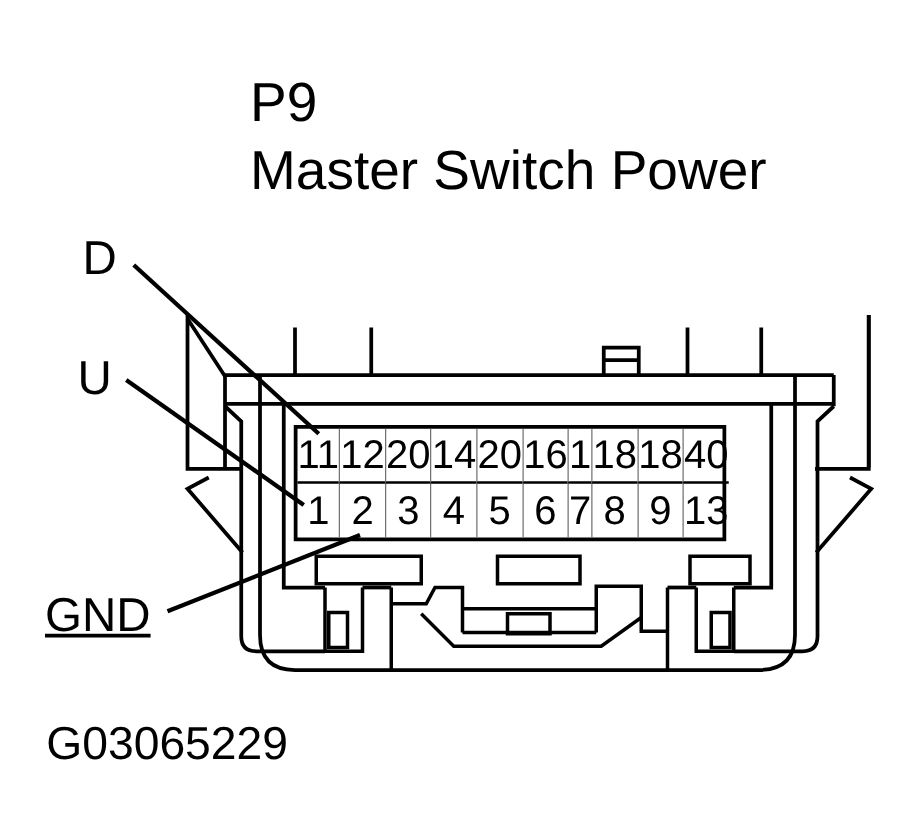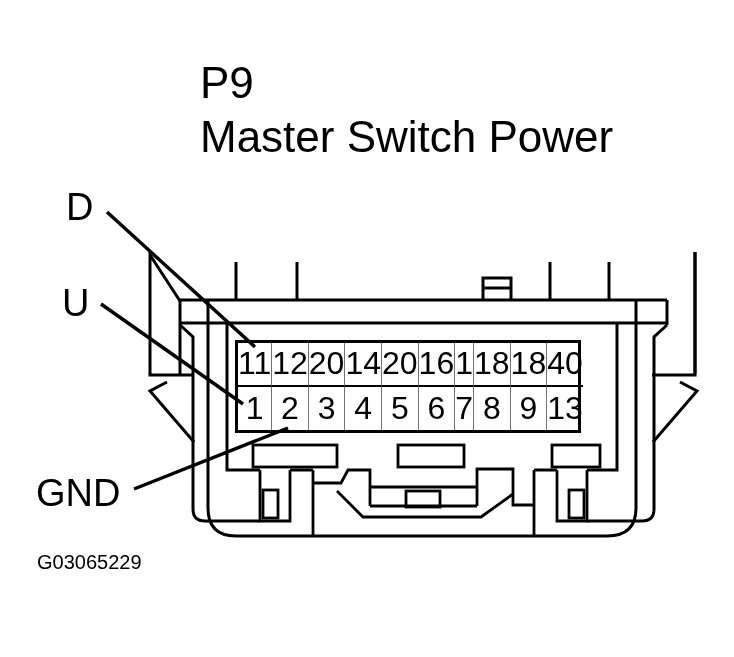--- a/index.html
+++ b/index.html
@@ -9,22 +9,22 @@
   }
   .lineart{position:absolute;left:0;top:0;z-index:1;}
   .lineart path, .lineart rect{stroke:#000;fill:none;}
   .title-block{
     position:absolute;left:200px;top:56px;z-index:3;
     font-size:44px;line-height:54px;white-space:nowrap;
   }
   .pin-label{position:absolute;z-index:3;font-size:38px;line-height:38px;white-space:nowrap;}
   .label-d{left:66px;top:188px;}
   .label-u{left:62px;top:284px;}
-  .label-gnd{left:36px;top:474px;}
-  .figure-code{position:absolute;left:37px;top:551px;z-index:3;font-size:20px;}
+  .label-gnd{left:36px;top:474px;text-decoration:underline;}
+  .figure-code{position:absolute;left:37px;top:574px;z-index:3;font-size:37px;}
   .pin-grid{
     position:absolute;left:235px;top:340px;width:346px;height:93px;z-index:2;
     border:3px solid #000;box-sizing:border-box;background:transparent;
     display:grid;grid-template-columns:repeat(10,1fr);grid-template-rows:1fr 1fr;
   }
   .pin-cell{
     display:flex;align-items:center;justify-content:center;
     font-size:32px;border-left:1px solid #737373;box-sizing:border-box;
   }
   .pin-cell.first{border-left:none;}

